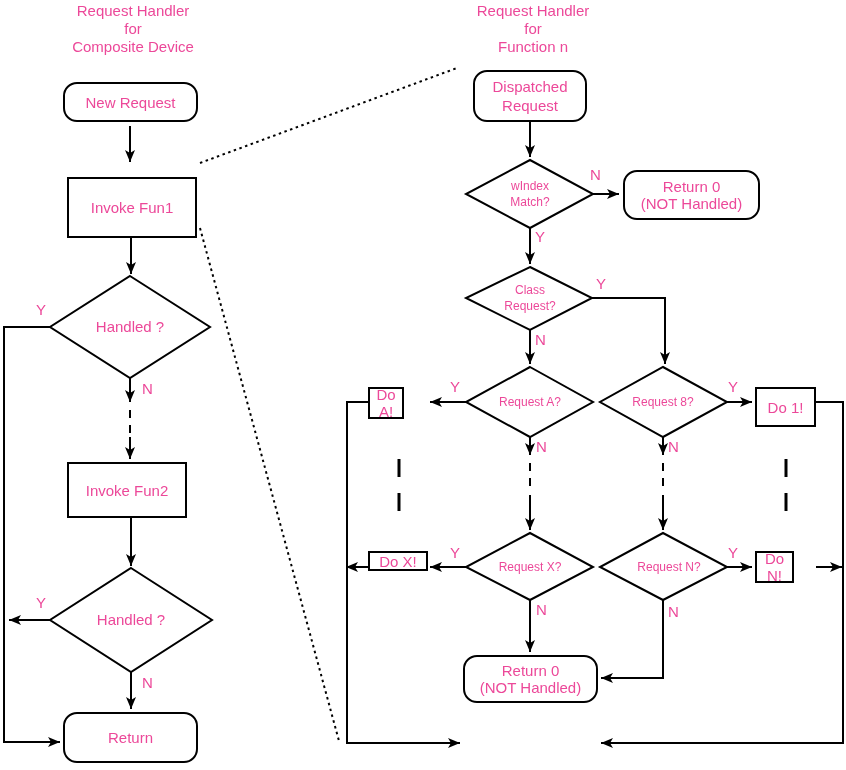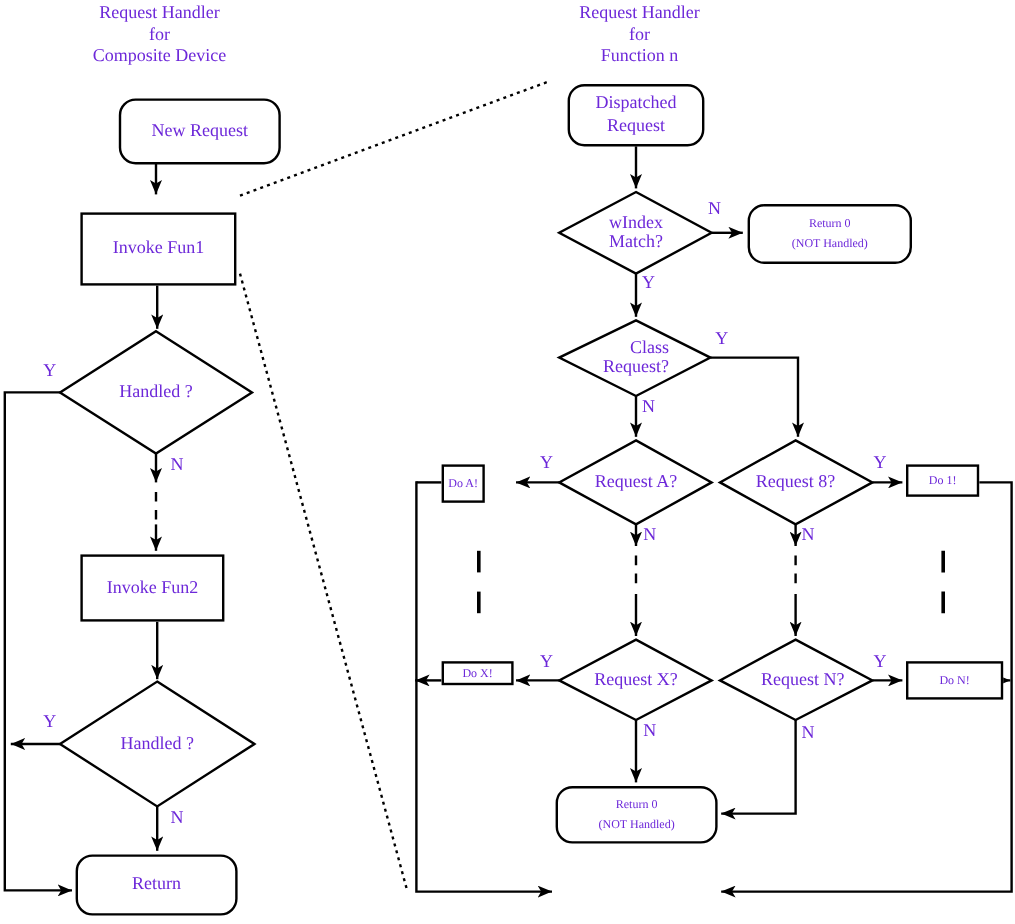--- a/index.html
+++ b/index.html
@@ -1,34 +1,34 @@
 <!DOCTYPE html>
 <html><head>
 <meta charset="utf-8">
 <style>
   html,body { margin:0; padding:0; background:#fff; }
   .canvas {
     position:relative; width:846px; height:770px; background:#ffffff;
-    font-family:Liberation Serif, serif; color:#6d28d9; overflow:hidden;
+    font-family:Liberation Sans, sans-serif; color:#ec4899; overflow:hidden;
   }
   svg.wires { position:absolute; left:0; top:0; width:846px; height:770px; }
   .title {
     position:absolute; text-align:center; white-space:pre-line;
     font-size:15px; line-height:18px;
   }
   .node {
     position:absolute; box-sizing:border-box; background:#fff;
     border:2px solid #000; display:flex; align-items:center; justify-content:center;
     text-align:center; white-space:pre-line; font-size:15px; line-height:19px;
   }
   .rounded { border-radius:14px; }
-  .small { font-size:10px; line-height:17px; }
+  .small { font-size:15px; line-height:17px; }
   .dlabel {
     position:absolute; transform:translate(-50%,-50%); text-align:center;
-    white-space:pre-line; font-size:15px; line-height:16px;
+    white-space:pre-line; font-size:12px; line-height:16px;
   }
   .yn { position:absolute; font-size:15px; }
 </style>
 </head>
 <body>
 
 <div class="canvas">
 
   <svg class="wires" viewBox="0 0 846 770">
     <defs>
@@ -93,43 +93,43 @@
     </g>
   </svg>
 
   <div class="title" style="left:38px; top:2px; width:190px;">Request Handler
 for
 Composite Device</div>
   <div class="title" style="left:438px; top:2px; width:190px;">Request Handler
 for
 Function n</div>
 
-  <div class="node rounded" style="left:63px; top:82px; width:135px; height:55px;margin-left:36px;">New Request</div>
+  <div class="node rounded" style="left:63px; top:82px; width:135px; height:40px;">New Request</div>
   <div class="node" style="left:67px; top:165px; width:130px; height:61px;margin-top:12px;">Invoke Fun1</div>
   <div class="dlabel" style="left:130px; top:327px; font-size:15px;">Handled ?</div>
   <div class="node" style="left:67px; top:462px; width:120px; height:56px;">Invoke Fun2</div>
   <div class="dlabel" style="left:131px; top:620px; font-size:15px;">Handled ?</div>
   <div class="node rounded" style="left:473px; top:70px; width:114px; height:52px;">Dispatched
 Request</div>
 
   <div class="node rounded" style="left:63px; top:712px; width:135px; height:51px;">Return</div>
   <div class="dlabel" style="left:530px; top:194px;">wIndex
 Match?</div>
   <div class="node rounded small" style="left:623px; top:170px; width:137px; height:50px;">Return 0
 (NOT Handled)</div>
-  <div class="dlabel" style="left:530px; top:298px;text-align:right;">Class
+  <div class="dlabel" style="left:530px; top:298px;">Class
 Request?</div>
   <div class="dlabel" style="left:530px; top:402px;">Request A?</div>
   <div class="dlabel" style="left:663px; top:402px;">Request 8?</div>
   <div class="node small" style="left:368px; top:387px; width:36px; height:32px;">Do A!</div>
-  <div class="node small" style="left:755px; top:387px; width:61px; height:27px;">Do 1!</div>
+  <div class="node small" style="left:755px; top:387px; width:61px; height:40px;">Do 1!</div>
   <div class="dlabel" style="left:530px; top:567px;">Request X?</div>
   <div class="dlabel" style="left:669px; top:567px;">Request N?</div>
   <div class="node small" style="left:368px; top:551px; width:60px; height:20px;">Do X!</div>
-  <div class="node small" style="left:755px; top:551px; width:81px; height:32px;">Do N!</div>
+  <div class="node small" style="left:755px; top:551px; width:39px; height:32px;">Do N!</div>
   <div class="node rounded small" style="left:463px; top:655px; width:135px; height:48px;">Return 0
 (NOT Handled)</div>
 
   <span class="yn" style="left:36px; top:301px;">Y</span>
   <span class="yn" style="left:142px; top:380px;">N</span>
   <span class="yn" style="left:36px; top:594px;">Y</span>
   <span class="yn" style="left:142px; top:674px;">N</span>
 
   <span class="yn" style="left:590px; top:166px;">N</span>
   <span class="yn" style="left:535px; top:228px;">Y</span>

